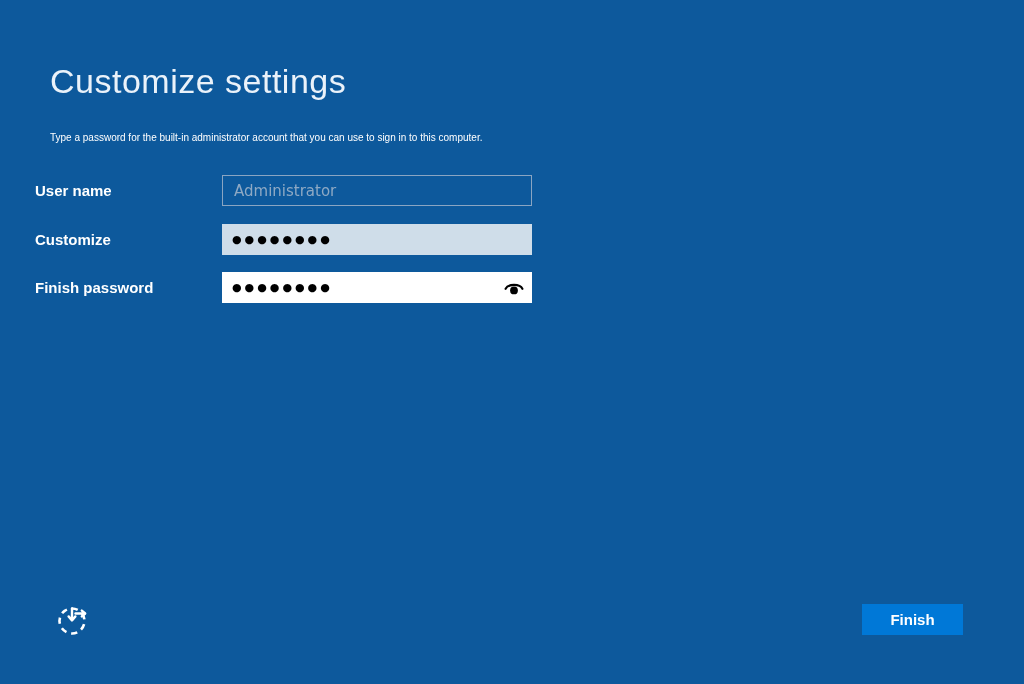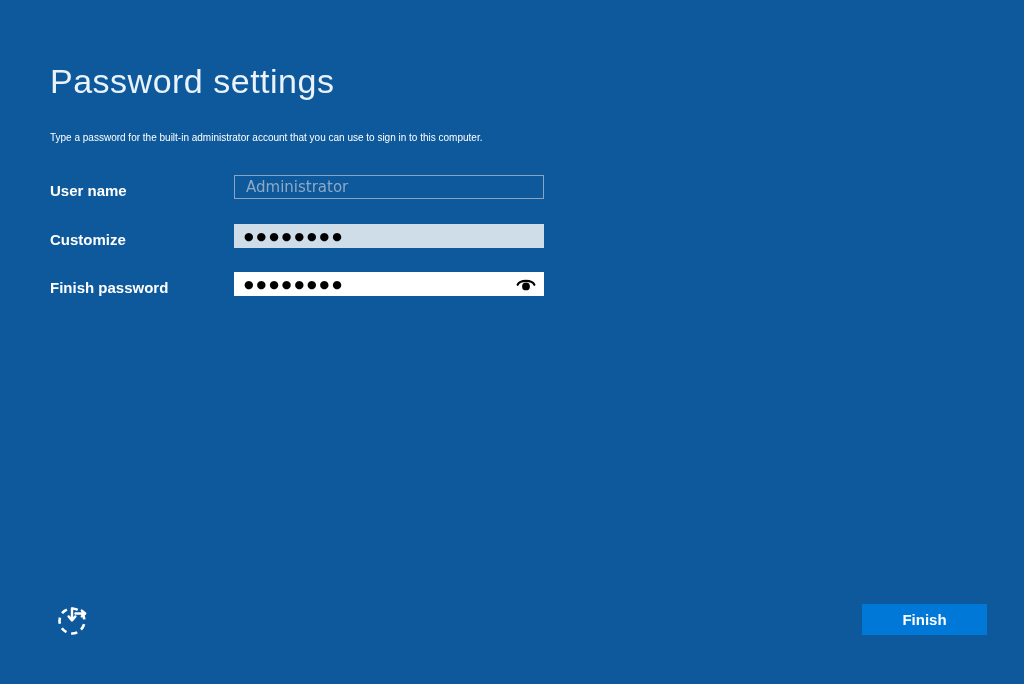--- a/index.html
+++ b/index.html
@@ -23,34 +23,34 @@
   }
   .page-subtitle {
     position: absolute;
     left: 50px; top: 132px;
     font-size: 10px;
     font-weight: 400;
     color: #ffffff;
   }
   .field-label {
     position: absolute;
-    left: 50px;
+    left: 35px;
     font-size: 15px;
     font-weight: 700;
     color: #ffffff;
     line-height: 31px;
   }
   .label-username { top: 175px; }
   .label-password { top: 224px; }
   .label-reenter  { top: 272px; }
 
   .field {
     position: absolute;
-    left: 234px;
-    width: 310px; height: 24px;
+    left: 222px;
+    width: 310px; height: 31px;
     font-size: 12px;
   }
   .field input {
     width: 100%; height: 100%;
     border: none;
     outline: none;
     padding: 0 10px;
     font-family: "DejaVu Sans", "Liberation Sans", sans-serif;
     font-size: 11px;
     letter-spacing: 3px;
@@ -86,36 +86,36 @@
     position: absolute;
     left: 54px; top: 599px;
     width: 40px; height: 40px;
     display: flex; align-items: center; justify-content: center;
     cursor: pointer;
   }
 
   .finish-button {
     position: absolute;
     left: 862px; top: 604px;
-    width: 125px; height: 31px;
+    width: 101px; height: 31px;
     background: #0078d7;
     border: none;
     color: #ffffff;
     font-family: "Liberation Sans", "DejaVu Sans", sans-serif;
     font-size: 15px;
     font-weight: 700;
     cursor: pointer;
   }
 </style>
 </head>
 <body>
 
 <div class="screen">
 
-  <h1 class="page-title">Password settings</h1>
+  <h1 class="page-title">Customize settings</h1>
 
   <p class="page-subtitle">Type a password for the built-in administrator account that you can use to sign in to this computer.</p>
 
   <div class="field-label label-username">User name</div>
   <div class="field field-username">
     <input type="text" disabled="" placeholder="Administrator" style="">
   </div>
 
   <div class="field-label label-password">Customize</div>
   <div class="field field-password">

